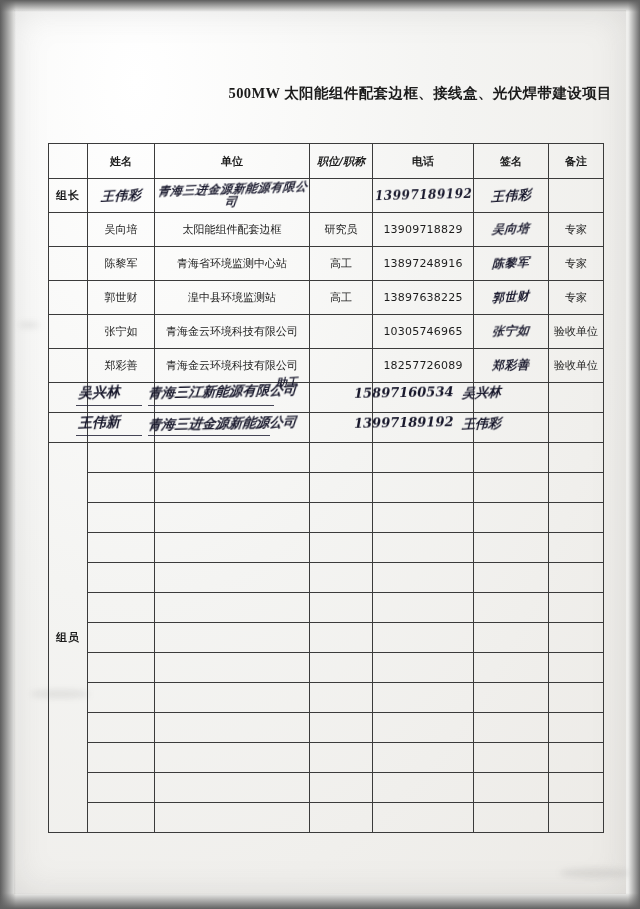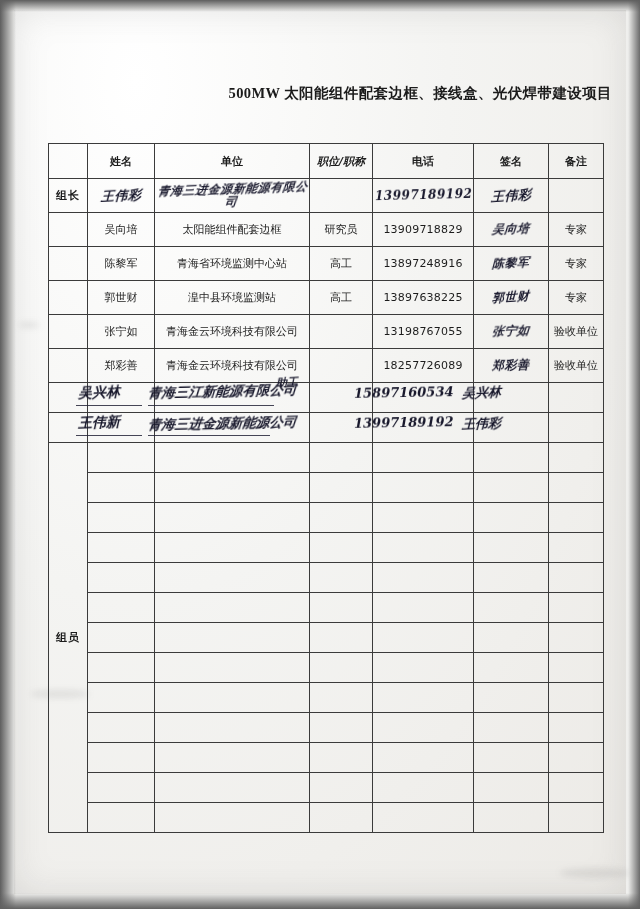--- a/index.html
+++ b/index.html
@@ -240,21 +240,21 @@
           <td>高工</td>
           <td class="phone-cell">13897638225</td>
           <td><span class="hand sm hand-ink-3">郭世财</span></td>
           <td>专家</td>
         </tr>
         <tr class="row-h">
           <td></td>
           <td>张宁如</td>
           <td class="unit-cell">青海金云环境科技有限公司</td>
           <td></td>
-          <td class="phone-cell">13198767055</td>
+          <td class="phone-cell">10305746965</td>
           <td><span class="hand sm hand-ink-2">张宁如</span></td>
           <td>验收单位</td>
         </tr>
         <tr class="row-h">
           <td></td>
           <td>郑彩善</td>
           <td class="unit-cell">青海金云环境科技有限公司</td>
           <td></td>
           <td class="phone-cell">18257726089</td>
           <td><span class="hand sm tight">郑彩善</span></td>

